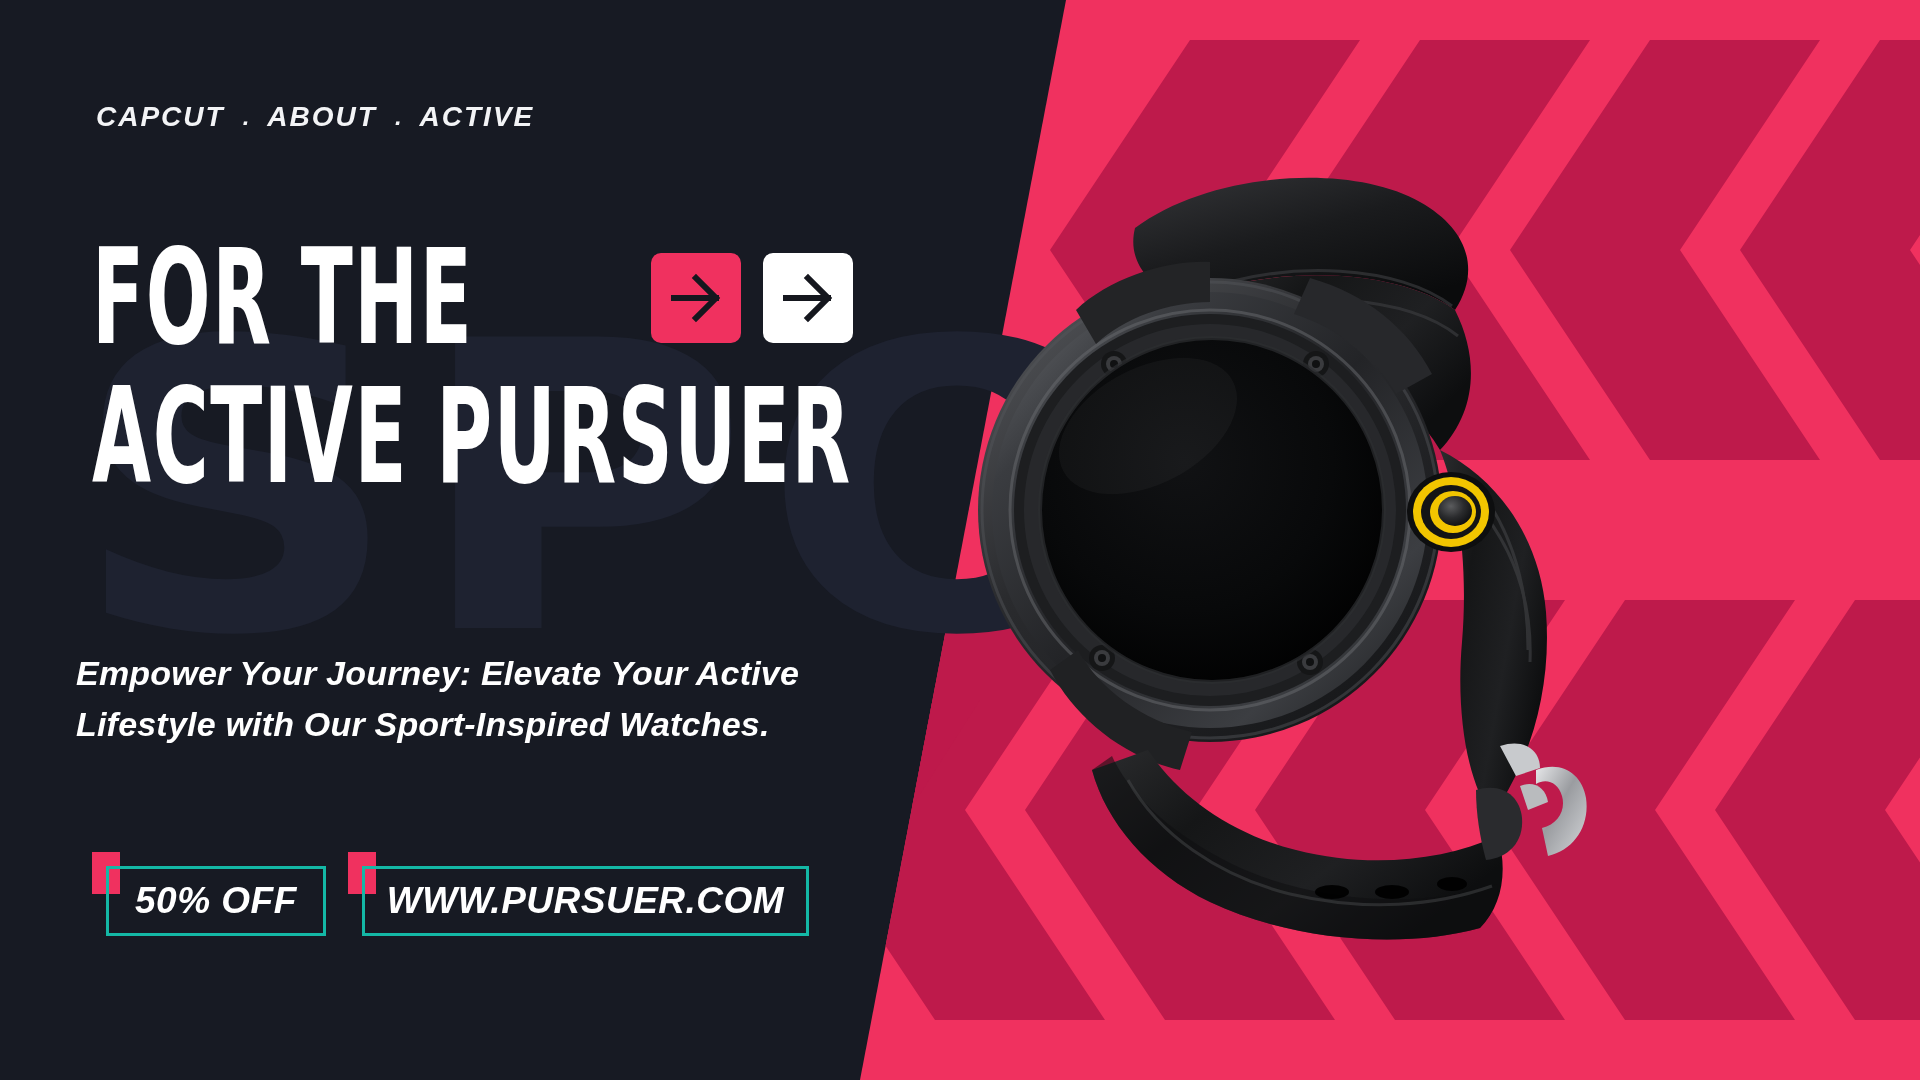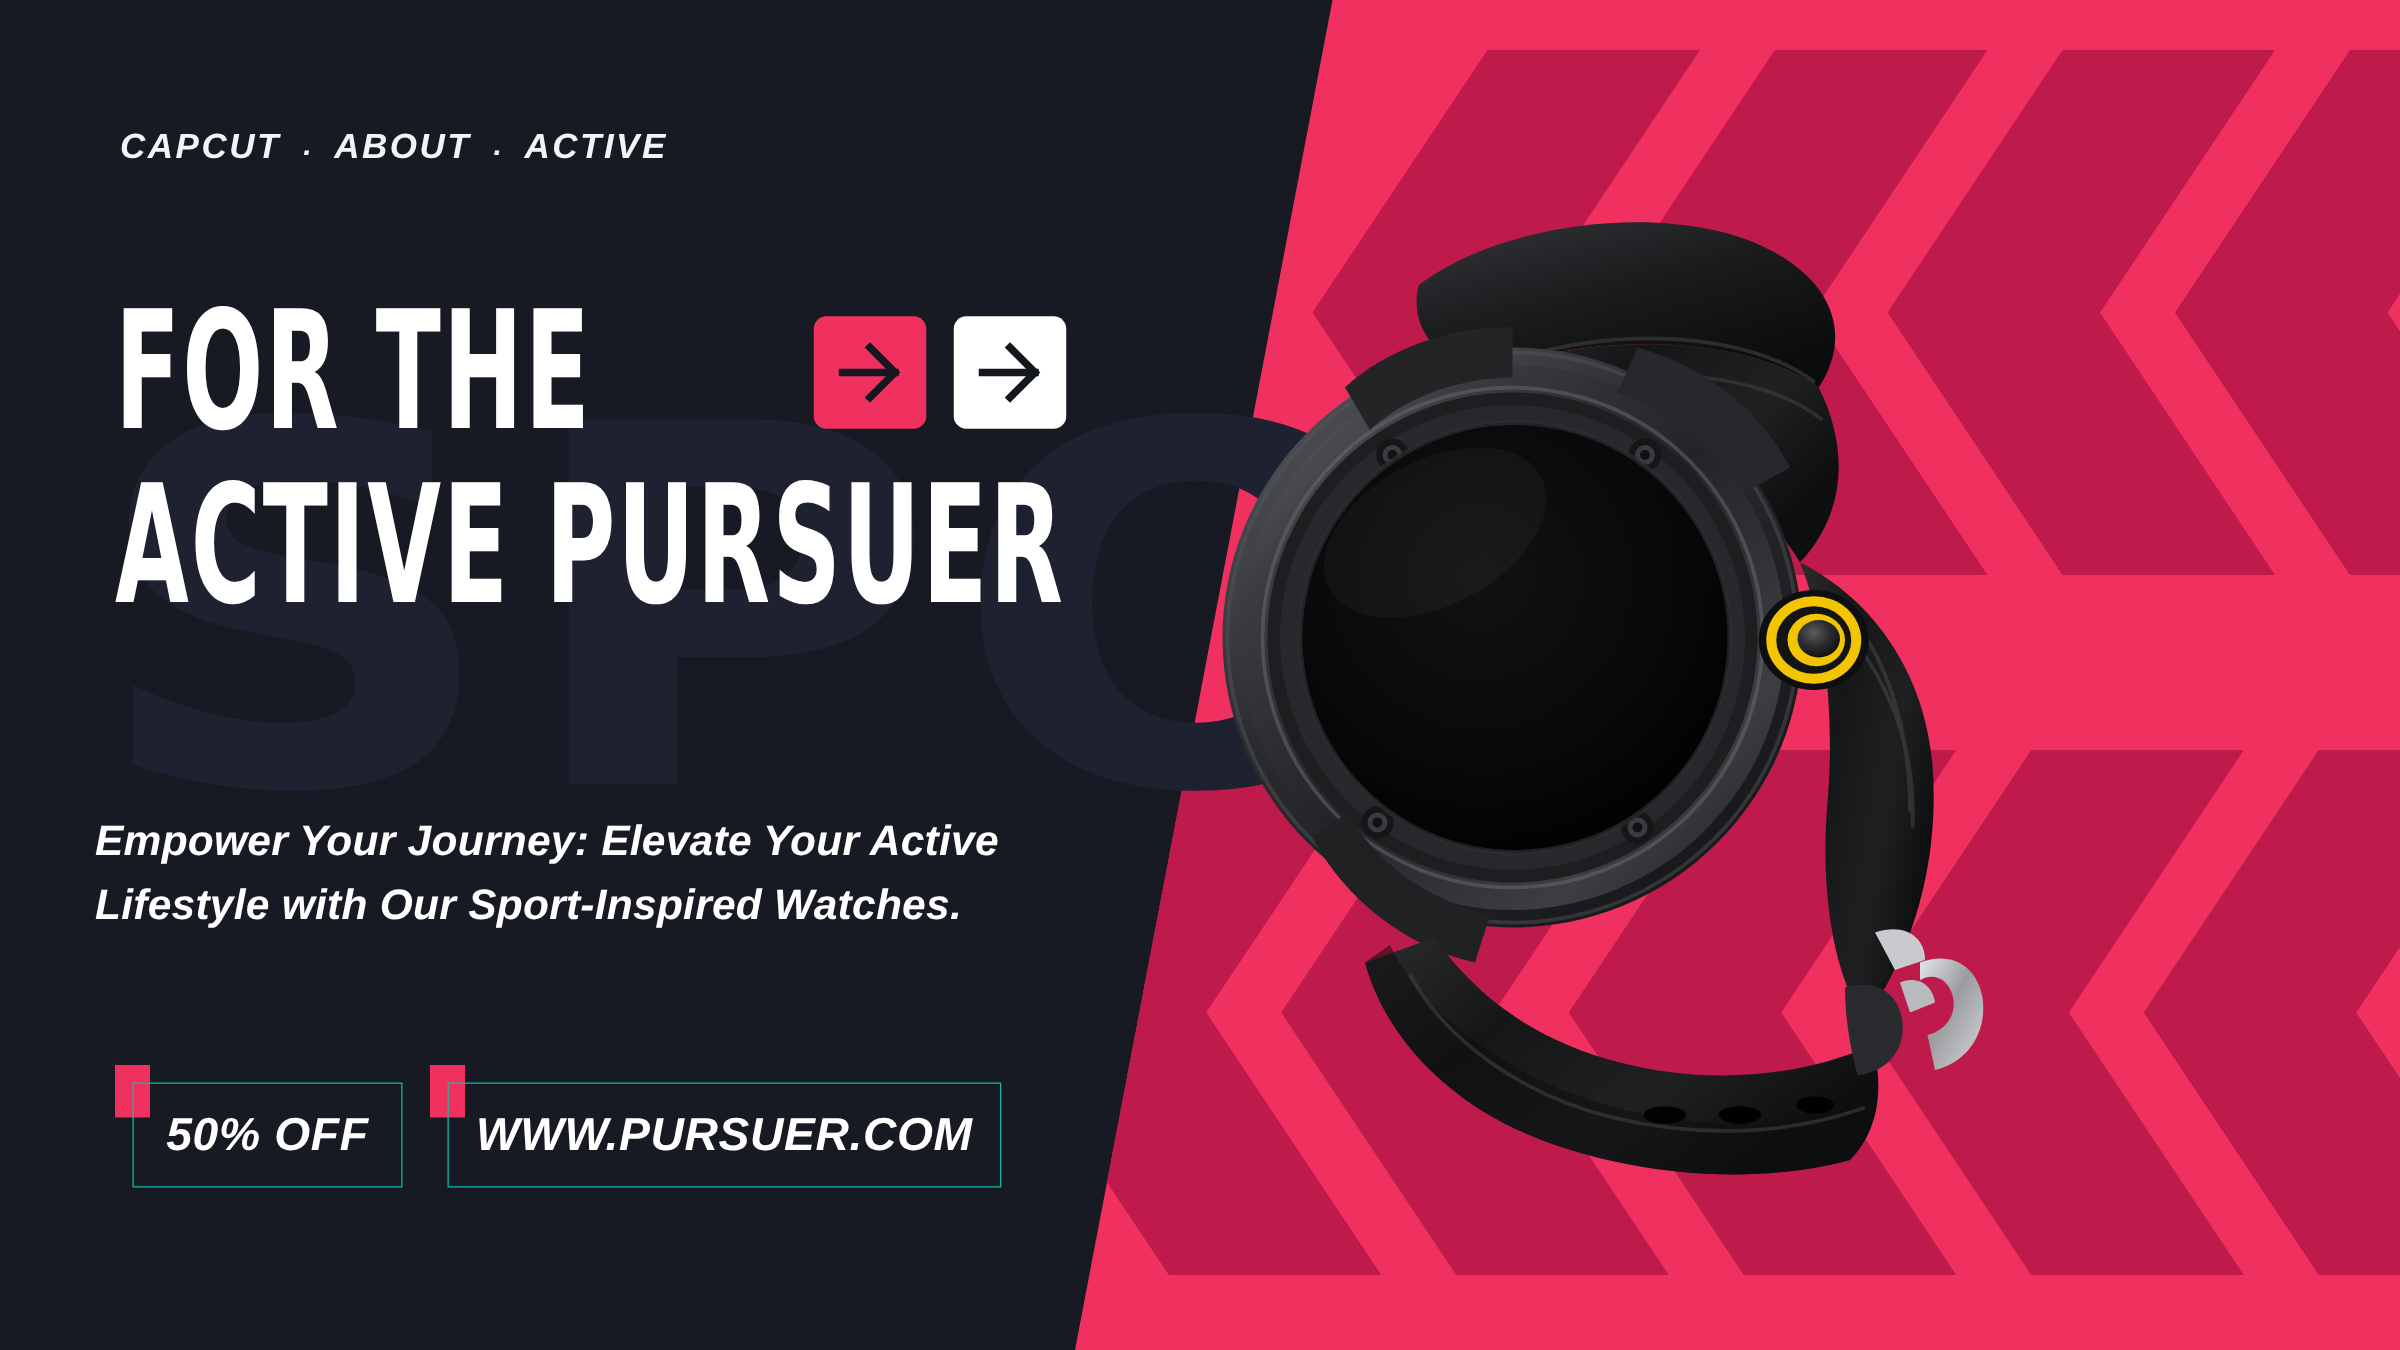--- a/index.html
+++ b/index.html
@@ -121,22 +121,22 @@
   }
   .cta-box{ position:relative; }
   .cta-square{
     position:absolute; left:0; top:-14px;
     width:28px; height:42px;
     background:#F0315F;
     z-index:1;
   }
   .cta-frame{
     position:relative;
-    border:1px solid #14b8a6;
-    height:84px;
+    border:3px solid #14b8a6;
+    height:70px;
     display:flex; align-items:center; justify-content:center;
     padding:0 26px;
     margin-left:14px;
     z-index:2;
     background:transparent;
   }
   .cta-label{
     color:#FFFFFF;
     font-size:37px;
     font-weight:bold;

